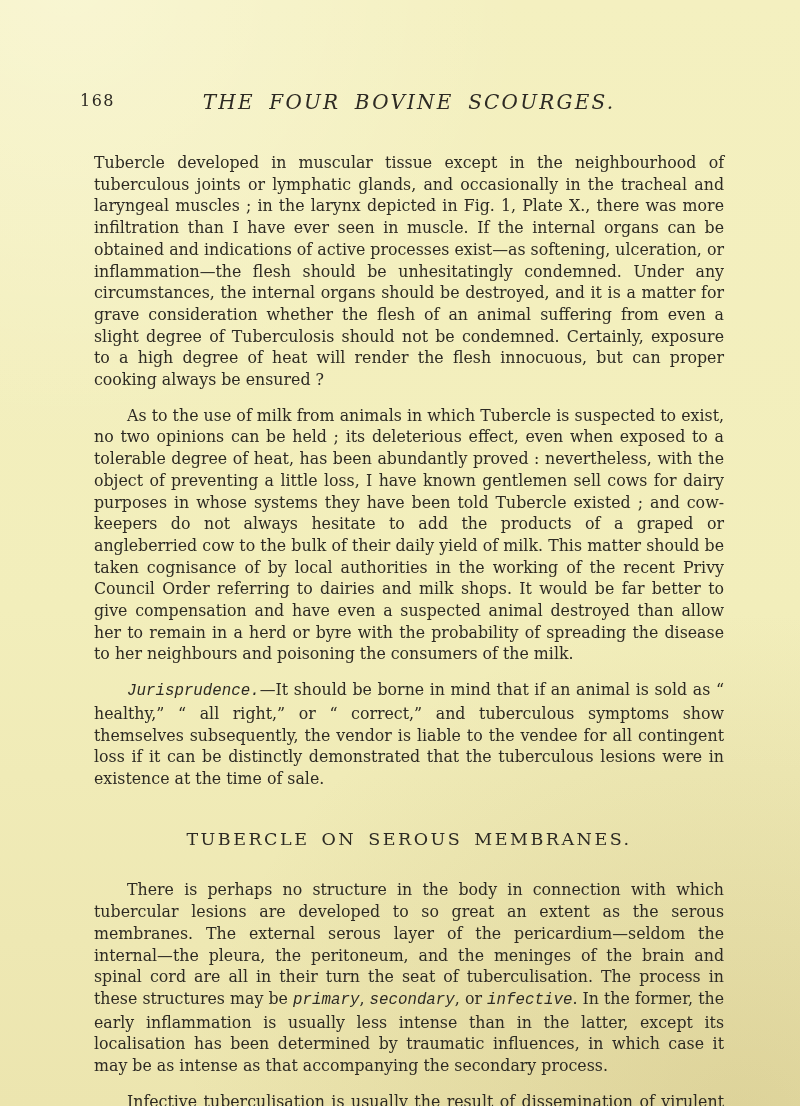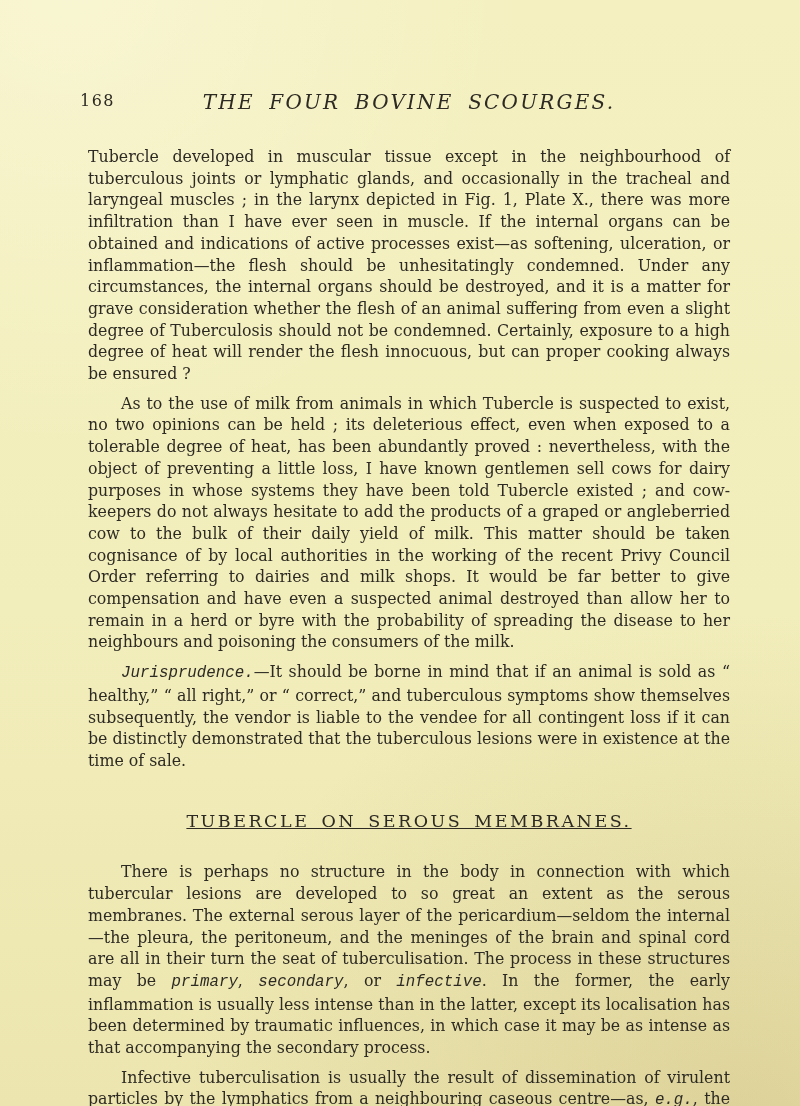--- a/index.html
+++ b/index.html
@@ -58,35 +58,34 @@
   .page-body {
     position: absolute;
     left: 80px;
     top: 138px;
     width: 658px;
     font-size: 15.8px;
     line-height: 21.7px;
     text-align: justify;
   }
   .body-paragraph {
-    margin: 8px;
+    margin: 14px;
   }
   .body-paragraph.indent {
     text-indent: 33px;
   }
   .section-heading {
     text-align: center;
     text-indent: 0;
     font-weight: normal;
     font-size: 17.5px;
     letter-spacing: 2.5px;
     word-spacing: 4px;
     margin: 39px 0 29px 0;
     white-space: nowrap;
-    text-decoration: underline;
   }
   .em {
     font-style: italic;
     font-family: Liberation Mono, monospace;
   }
 </style>
 </head>
 <body>
 
 <div class="page">

